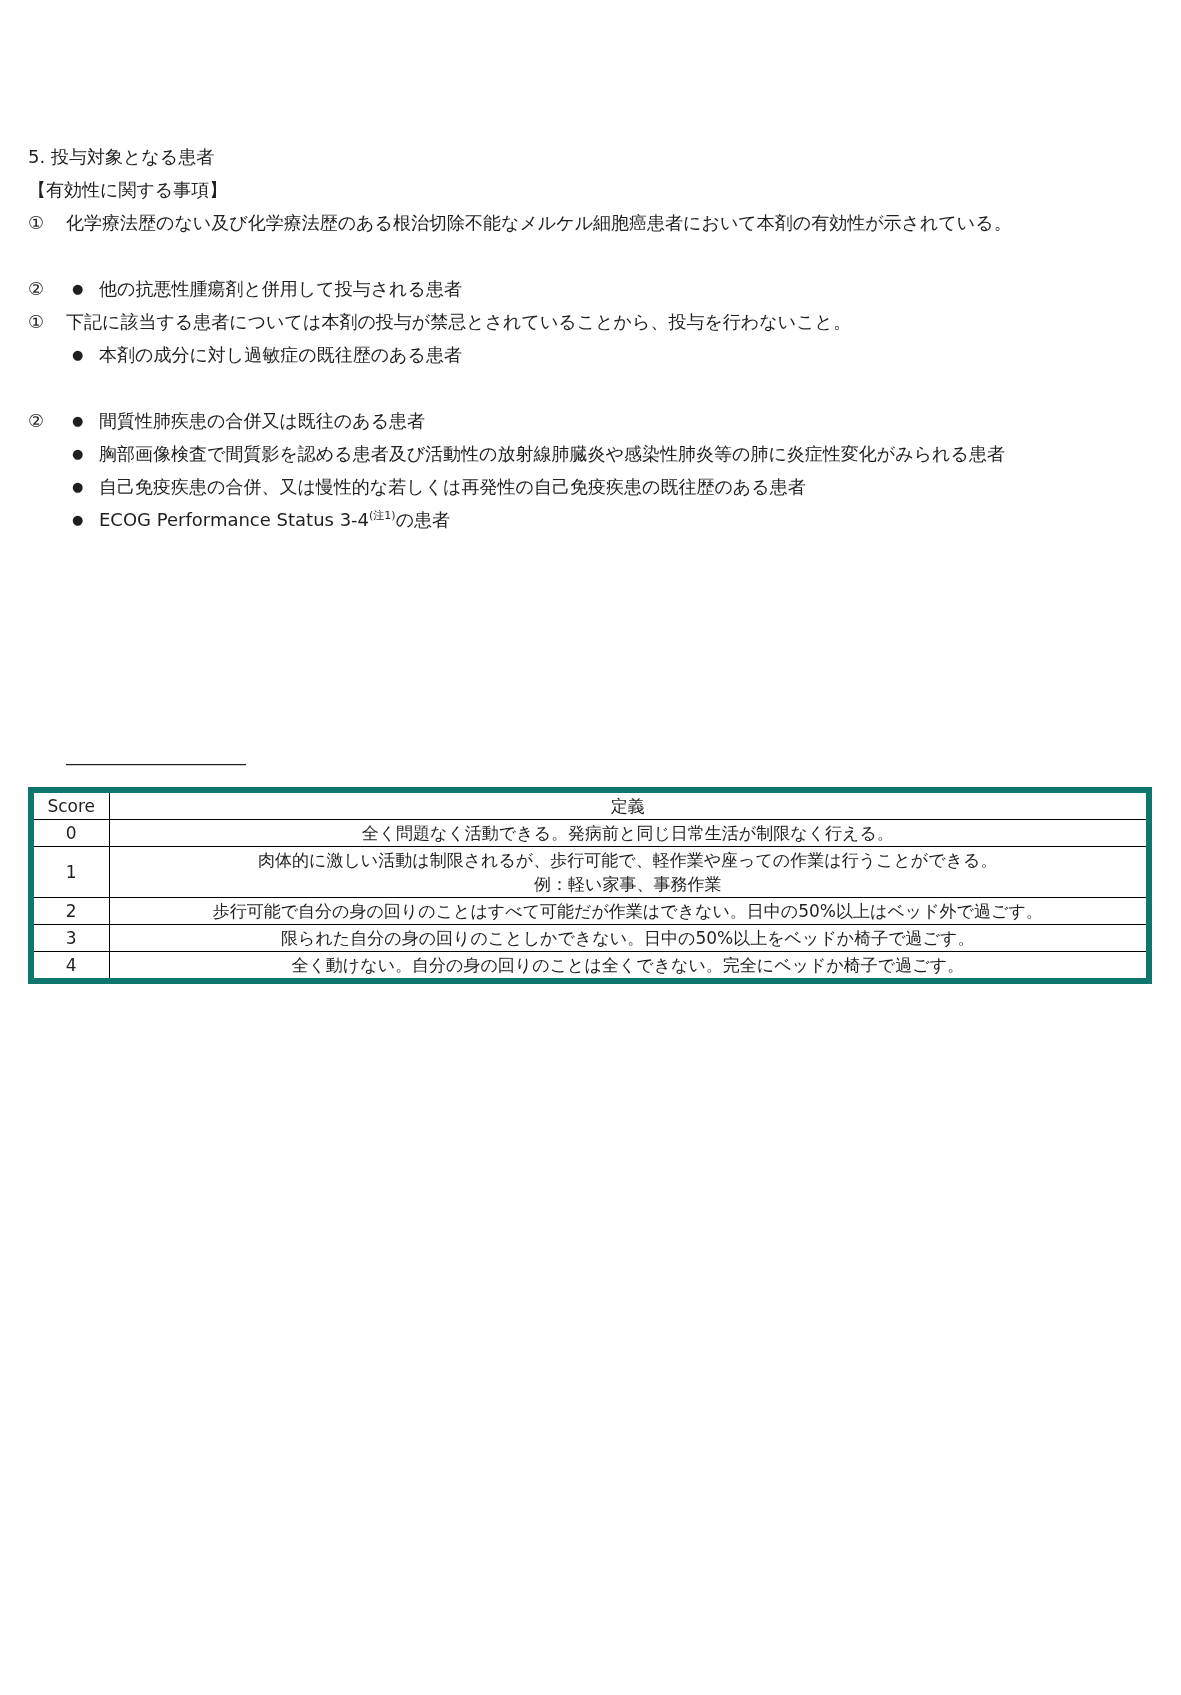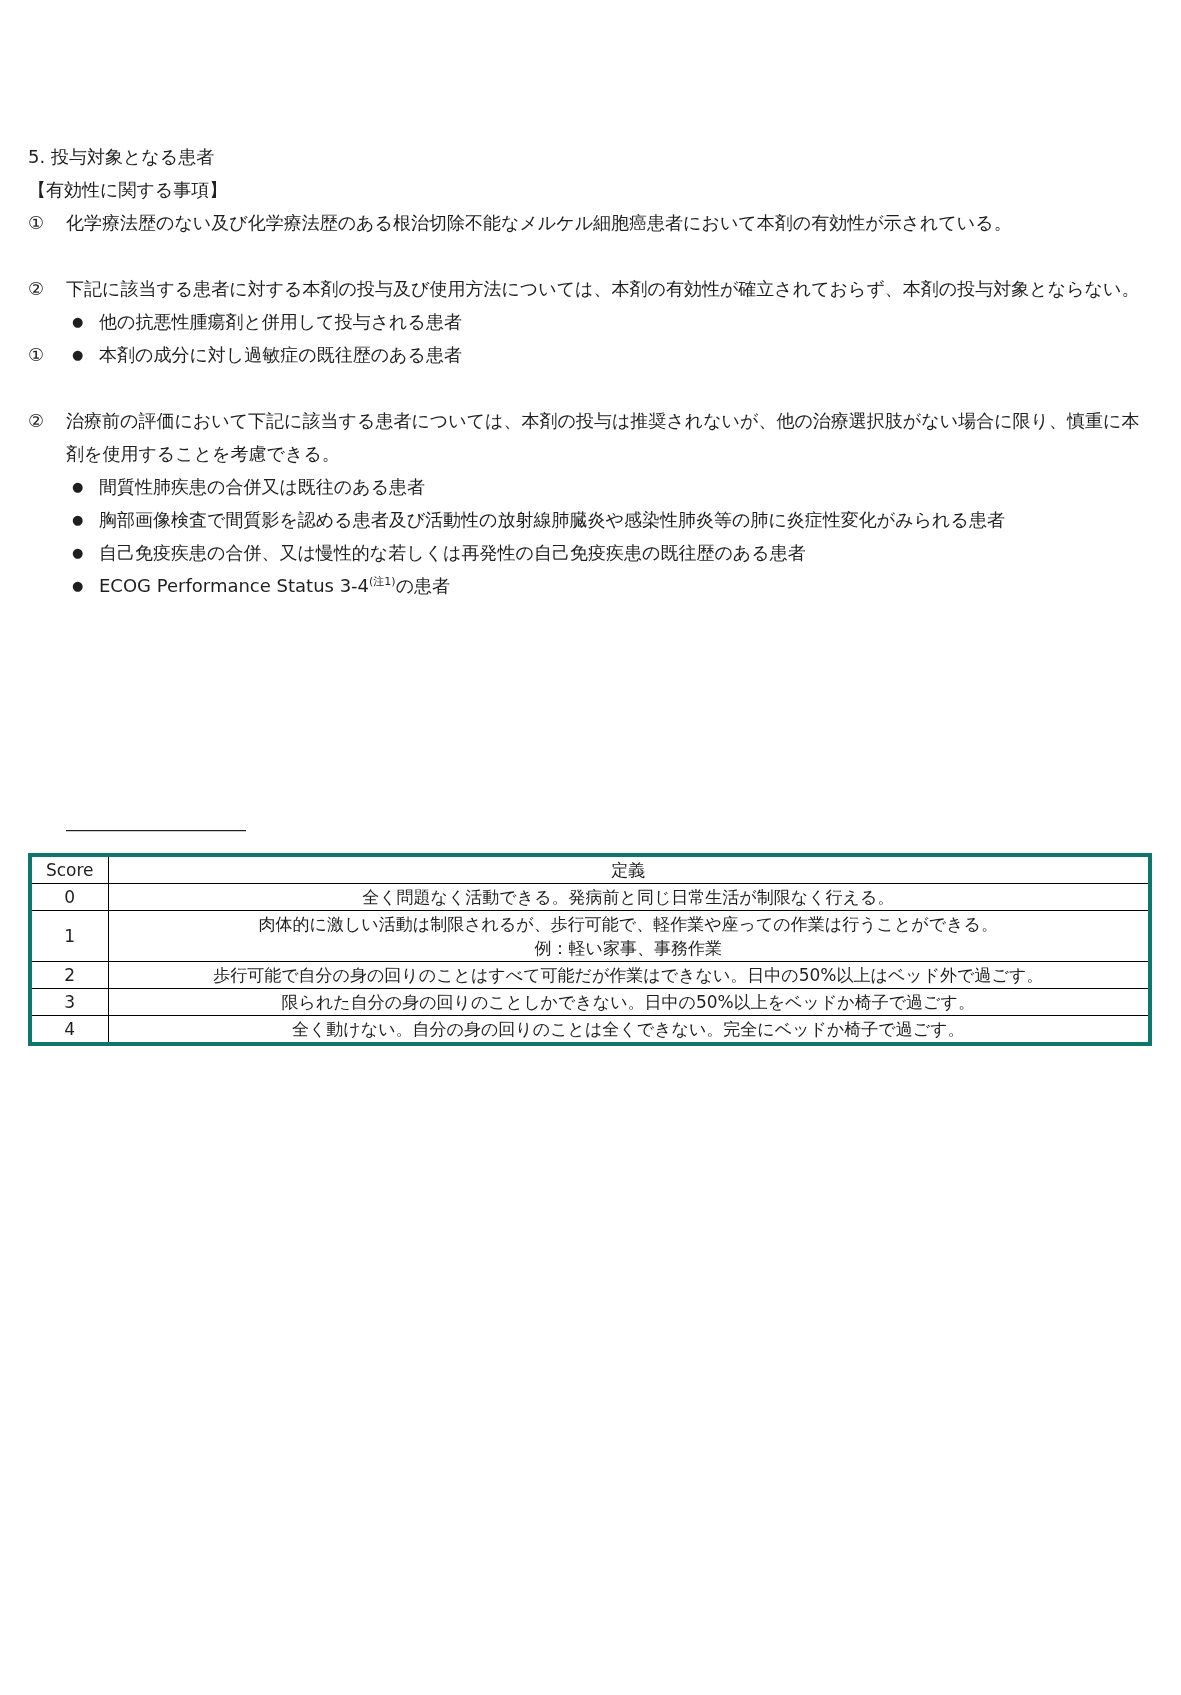--- a/index.html
+++ b/index.html
@@ -42,21 +42,21 @@
   }
   .footnote {
     margin-top: 212px;
     margin-left: 38px;
     line-height: 30px;
   }
   .divider { letter-spacing: 0; }
   .ps-table {
     width: 1124px;
     border-collapse: collapse;
-    border: 4px solid #0f766e;
+    border: 6px solid #0f766e;
     table-layout: fixed;
     margin-top: 9px;
     font-size: 17px;
     line-height: 24px;
     color: #1f1f1f;
   }
   .ps-table th, .ps-table td {
     border: 1px solid #000000;
     padding: 1px 5px;
     font-weight: normal;
@@ -83,43 +83,42 @@
   <div class="heading">【有効性に関する事項】</div>
 
   <div class="item">
     <span class="item-num">①</span>
     <div class="item-body">化学療法歴のない及び化学療法歴のある根治切除不能なメルケル細胞癌患者において本剤の有効性が示されている。</div>
   </div>
 
   <div class="item gap">
     <span class="item-num">②</span>
     <div class="item-body">
-      <div>下記に該当する患者に対する本剤の投与及び使用方法については、本剤の有効性が確立されておらず、本剤の投与対象とならない。</div>
       <div class="bullet">
         <span class="bullet-dot">●</span>
         <span class="bullet-text">他の抗悪性腫瘍剤と併用して投与される患者</span>
       </div>
     </div>
   </div>
 
 
   <div class="item">
     <span class="item-num">①</span>
     <div class="item-body">
+      <div>下記に該当する患者については本剤の投与が禁忌とされていることから、投与を行わないこと。</div>
       <div class="bullet">
         <span class="bullet-dot">●</span>
         <span class="bullet-text">本剤の成分に対し過敏症の既往歴のある患者</span>
       </div>
     </div>
   </div>
 
   <div class="item gap">
     <span class="item-num">②</span>
     <div class="item-body">
-      <div>治療前の評価において下記に該当する患者については、本剤の投与は推奨されないが、他の治療選択肢がない場合に限り、慎重に本剤を使用することを考慮できる。</div>
       <div class="bullet">
         <span class="bullet-dot">●</span>
         <span class="bullet-text">間質性肺疾患の合併又は既往のある患者</span>
       </div>
       <div class="bullet">
         <span class="bullet-dot">●</span>
         <span class="bullet-text">胸部画像検査で間質影を認める患者及び活動性の放射線肺臓炎や感染性肺炎等の肺に炎症性変化がみられる患者</span>
       </div>
       <div class="bullet">
         <span class="bullet-dot">●</span>

